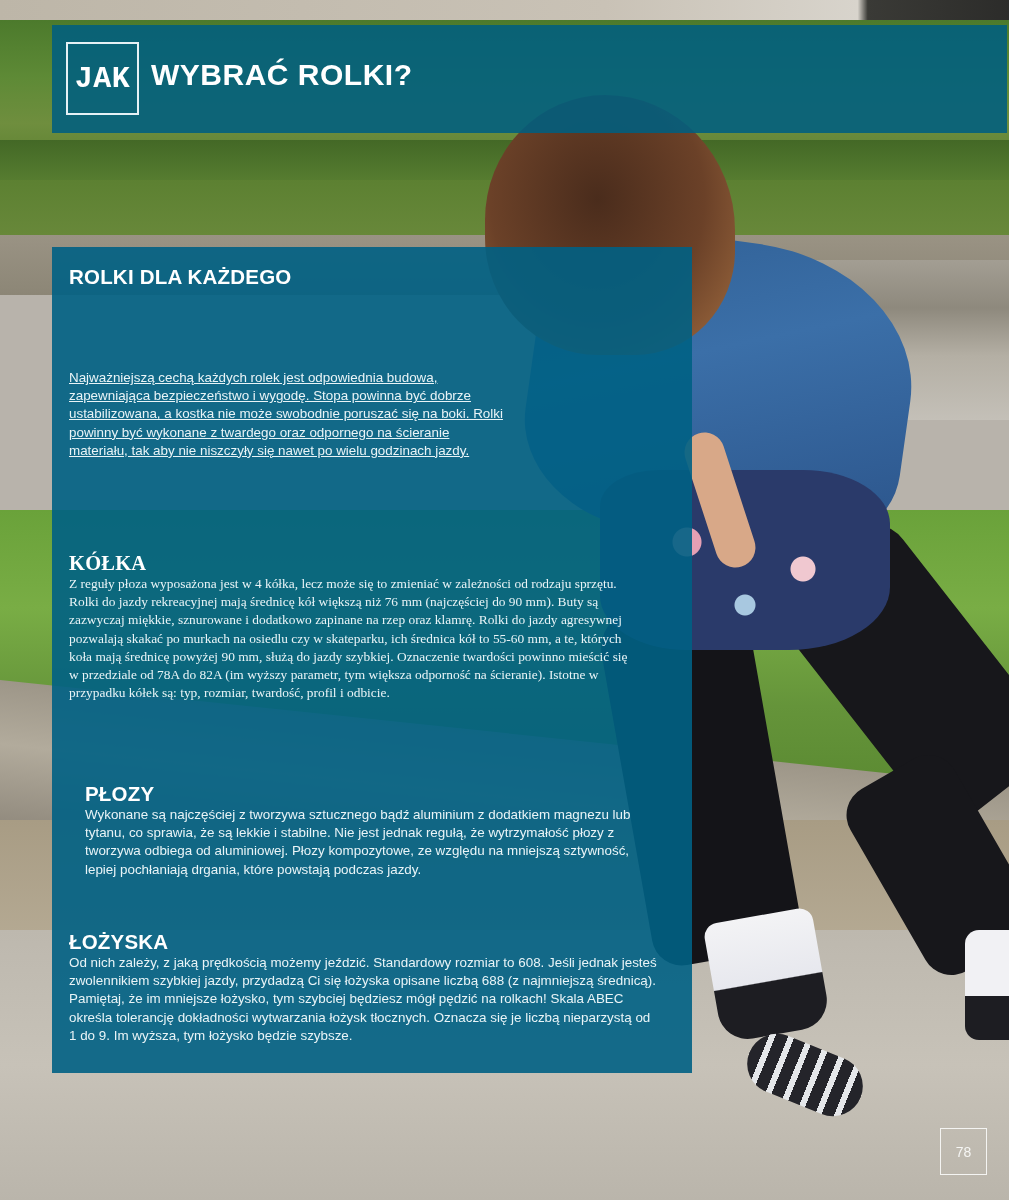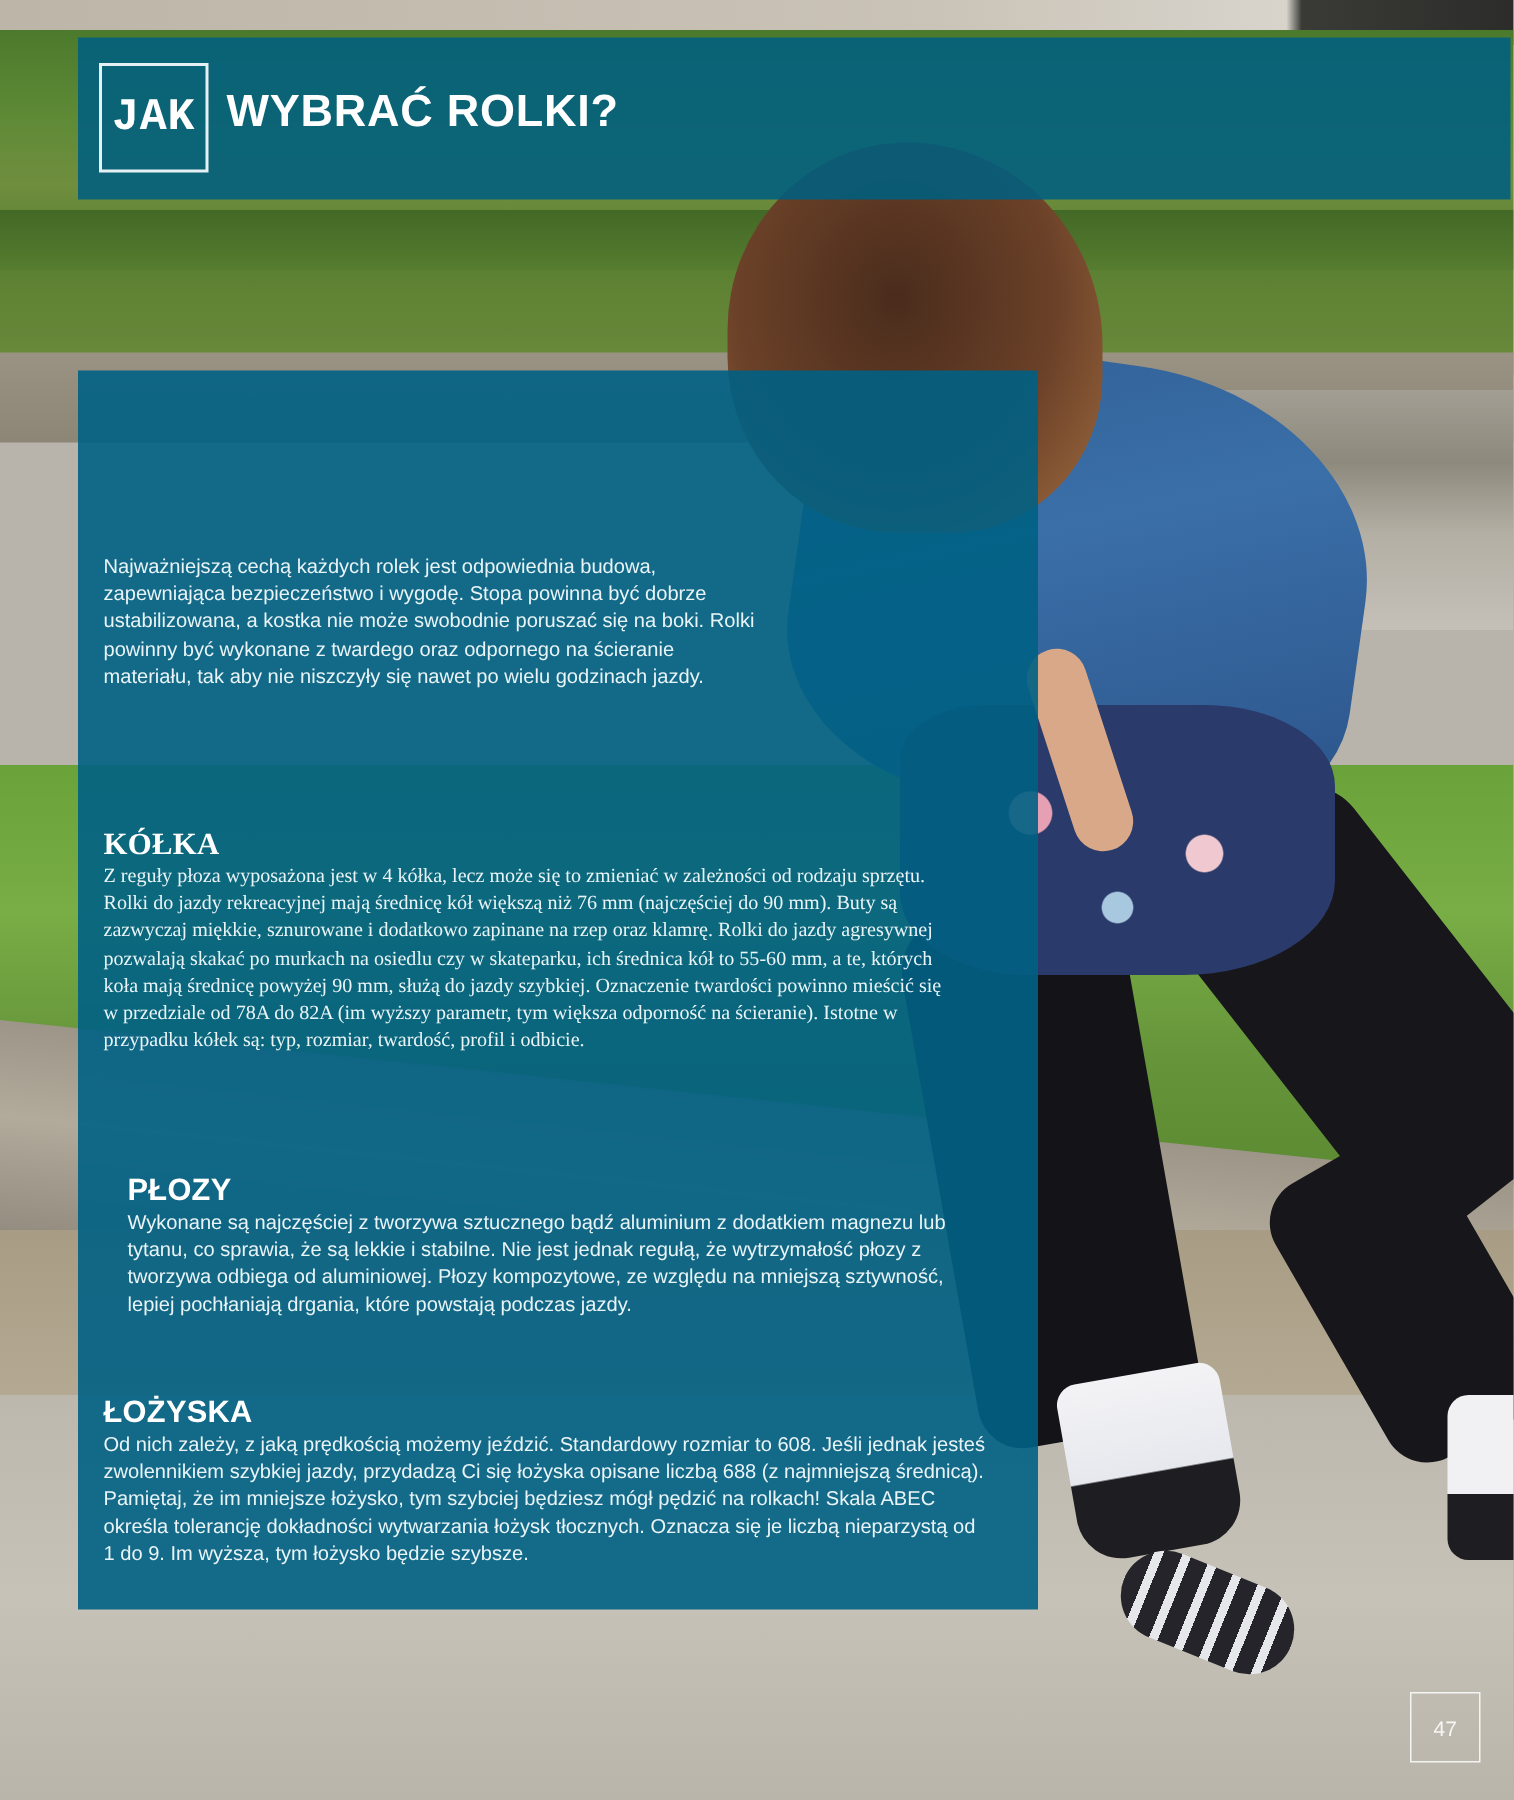--- a/index.html
+++ b/index.html
@@ -79,36 +79,37 @@
 </div>
 
 <div class="header-banner"></div>
 <div class="header-box"></div>
 <div class="header-jak">JAK</div>
 <div class="header-title">WYBRAĆ ROLKI?</div>
 
 <div class="content-panel"></div>
 
 <div class="section sec1" style="width:420px;">
+  <h2>ROLKI DLA KAŻDEGO</h2>
 </div>
 
 <div class="section sec2" style="width:450px;">
-  <p style="width:440px;">Najważniejszą cechą każdych rolek jest odpowiednia budowa, zapewniająca bezpieczeństwo i wygodę. Stopa powinna być dobrze ustabilizowana, a kostka nie może swobodnie poruszać się na boki. Rolki powinny być wykonane z twardego oraz odpornego na ścieranie materiału, tak aby nie niszczyły się nawet po wielu godzinach jazdy.</p>
+  <p style="width:440px;text-decoration:underline;">Najważniejszą cechą każdych rolek jest odpowiednia budowa, zapewniająca bezpieczeństwo i wygodę. Stopa powinna być dobrze ustabilizowana, a kostka nie może swobodnie poruszać się na boki. Rolki powinny być wykonane z twardego oraz odpornego na ścieranie materiału, tak aby nie niszczyły się nawet po wielu godzinach jazdy.</p>
 </div>
 
 <div class="section sec3" style="width:560px;font-family:Liberation Serif, serif;">
   <h2>KÓŁKA</h2>
   <p>Z reguły płoza wyposażona jest w 4 kółka, lecz może się to zmieniać w zależności od rodzaju sprzętu. Rolki do jazdy rekreacyjnej mają średnicę kół większą niż 76 mm (najczęściej do 90 mm). Buty są zazwyczaj miękkie, sznurowane i dodatkowo zapinane na rzep oraz klamrę. Rolki do jazdy agresywnej pozwalają skakać po murkach na osiedlu czy w skateparku, ich średnica kół to 55-60 mm, a te, których koła mają średnicę powyżej 90 mm, służą do jazdy szybkiej. Oznaczenie twardości powinno mieścić się w przedziale od 78A do 82A (im wyższy parametr, tym większa odporność na ścieranie). Istotne w przypadku kółek są: typ, rozmiar, twardość, profil i odbicie.</p>
 </div>
 
 <div class="section sec4" style="width:575px;">
   <h2>PŁOZY</h2>
   <p>Wykonane są najczęściej z tworzywa sztucznego bądź aluminium z dodatkiem magnezu lub tytanu, co sprawia, że są lekkie i stabilne. Nie jest jednak regułą, że wytrzymałość płozy z tworzywa odbiega od aluminiowej. Płozy kompozytowe, ze względu na mniejszą sztywność, lepiej pochłaniają drgania, które powstają podczas jazdy.</p>
 </div>
 
 <div class="section sec5" style="width:590px;">
   <h2>ŁOŻYSKA</h2>
   <p>Od nich zależy, z jaką prędkością możemy jeździć. Standardowy rozmiar to 608. Jeśli jednak jesteś zwolennikiem szybkiej jazdy, przydadzą Ci się łożyska opisane liczbą 688 (z najmniejszą średnicą). Pamiętaj, że im mniejsze łożysko, tym szybciej będziesz mógł pędzić na rolkach! Skala ABEC określa tolerancję dokładności wytwarzania łożysk tłocznych. Oznacza się je liczbą nieparzystą od 1 do 9. Im wyższa, tym łożysko będzie szybsze.</p>
 </div>
 
 <div class="page-number-box">
-  <span class="page-number">47</span>
+  <span class="page-number">78</span>
 </div>
 
 </body></html>

